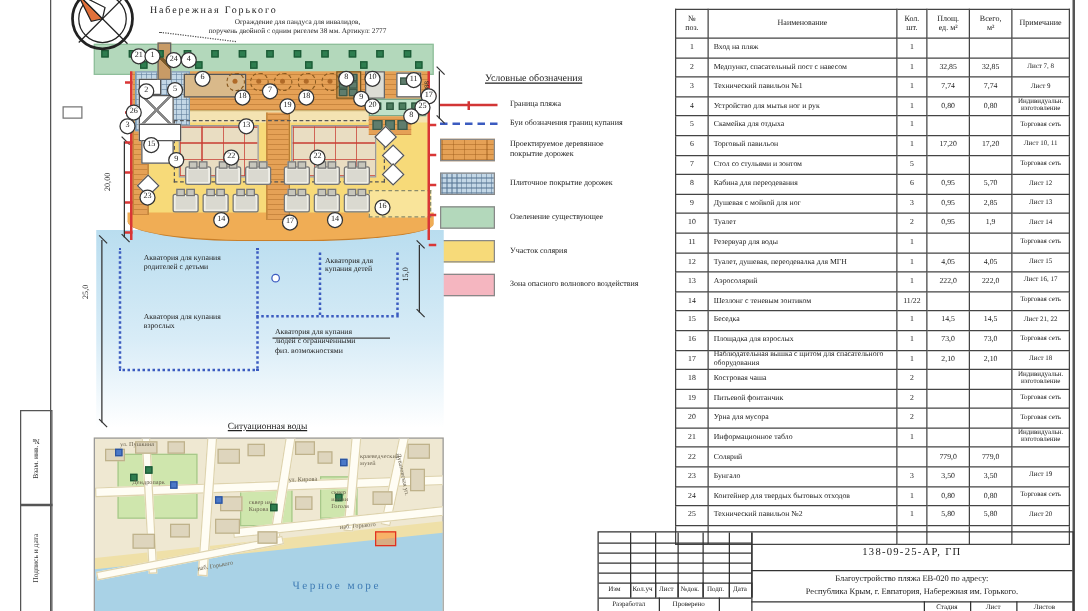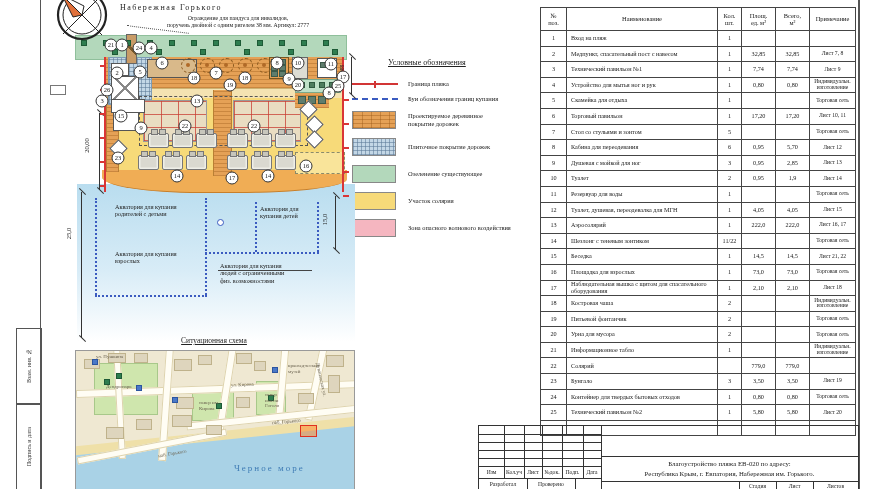--- a/index.html
+++ b/index.html
@@ -332,21 +332,21 @@
         <div class="dk" style="left: 263px; top: 96px; width: 6px; height: 6px;"></div>
         <div class="dk2" style="left: 244px; top: 82px; width: 4px; height: 4px;"></div>
         <div class="dk2" style="left: 254px; top: 82px; width: 4px; height: 4px;"></div>
         <div class="dk2" style="left: 264px; top: 82px; width: 4px; height: 4px;"></div>
         <div class="dk2" style="left: 274px; top: 82px; width: 4px; height: 4px;"></div>
         <div class="dk" style="left: 265px; top: 62px; width: 4px; height: 4px;"></div>
         <div class="dk" style="left: 272px; top: 62px; width: 4px; height: 4px;"></div>
       </div>
   </div>
 
-  <div class="map-title">Ситуационная схема</div>
+  <div class="map-title">Ситуационная воды</div>
   <div id="map">
     <div class="sea" style="left:-14px;top:88px;width:320px;height:90px;transform:rotate(-6deg)"></div>
     <div class="shore" style="left:-14px;top:80px;width:320px;height:9px;transform:rotate(-6deg)"></div>
     <div id="map-decor">
         <div class="park" style="left: 18px; top: 12px; width: 62px; height: 50px;"></div>
         <div class="park" style="left: 116px; top: 40px; width: 40px; height: 28px;"></div>
         <div class="park" style="left: 180px; top: 30px; width: 28px; height: 32px;"></div>
         <div class="street" style="left: 0px; top: 34px; width: 280px; height: 6px; transform: rotate(-2deg);"></div>
         <div class="street" style="left: 86px; top: -4px; width: 6px; height: 112px; transform: rotate(4deg);"></div>
         <div class="street" style="left: 146px; top: -4px; width: 6px; height: 86px; transform: rotate(9deg);"></div>
@@ -654,20 +654,21 @@
         <div class="tb-line" style="left: 63px; top: 0px; width: 1px; height: 52px;"></div>
         <div class="tb-cell" style="left: 63px; top: 40px; width: 20px; height: 12px; border-right: 1px solid rgb(51, 51, 51);">№док.</div>
         <div class="tb-line" style="left: 83px; top: 0px; width: 1px; height: 52px;"></div>
         <div class="tb-cell" style="left: 83px; top: 40px; width: 21px; height: 12px; border-right: 1px solid rgb(51, 51, 51);">Подп.</div>
         <div class="tb-line" style="left: 104px; top: 0px; width: 1px; height: 52px;"></div>
         <div class="tb-cell" style="left: 104px; top: 40px; width: 18px; height: 12px; border-right: 1px solid rgb(51, 51, 51);">Дата</div>
         <div class="tb-line" style="left: 122px; top: 0px; width: 1px; height: 52px;"></div>
       </div>
     <div class="tb-cell" style="left:0;top:52px;width:48px;height:12px;border-right:1px solid #333">Разработал</div>
     <div class="tb-cell" style="left:48px;top:52px;width:48px;height:12px;border-right:1px solid #333">Проверено</div>
+    <div class="tb-cell tb-doc" style="left:122px;top:0;width:257px;height:30px">138-09-25-АР, ГП</div>
     <div class="tb-line" style="left:122px;top:30px;width:257px;height:1px"></div>
     <div class="tb-cell tb-proj" style="left:122px;top:30px;width:257px;height:25px">Благоустройство пляжа ЕВ-020 по  адресу:
 Республика  Крым,  г. Евпатория,  Набережная  им. Горького.</div>
     <div class="tb-line" style="left:122px;top:55px;width:257px;height:1px"></div>
     <div class="tb-line" style="left:260px;top:55px;width:1px;height:9px"></div>
     <div class="tb-line" style="left:297px;top:55px;width:1px;height:9px"></div>
     <div class="tb-line" style="left:334px;top:55px;width:1px;height:9px"></div>
     <div class="tb-cell" style="left:260px;top:55px;width:37px;height:9px">Стадия</div>
     <div class="tb-cell" style="left:297px;top:55px;width:37px;height:9px">Лист</div>
     <div class="tb-cell" style="left:334px;top:55px;width:45px;height:9px">Листов</div>

